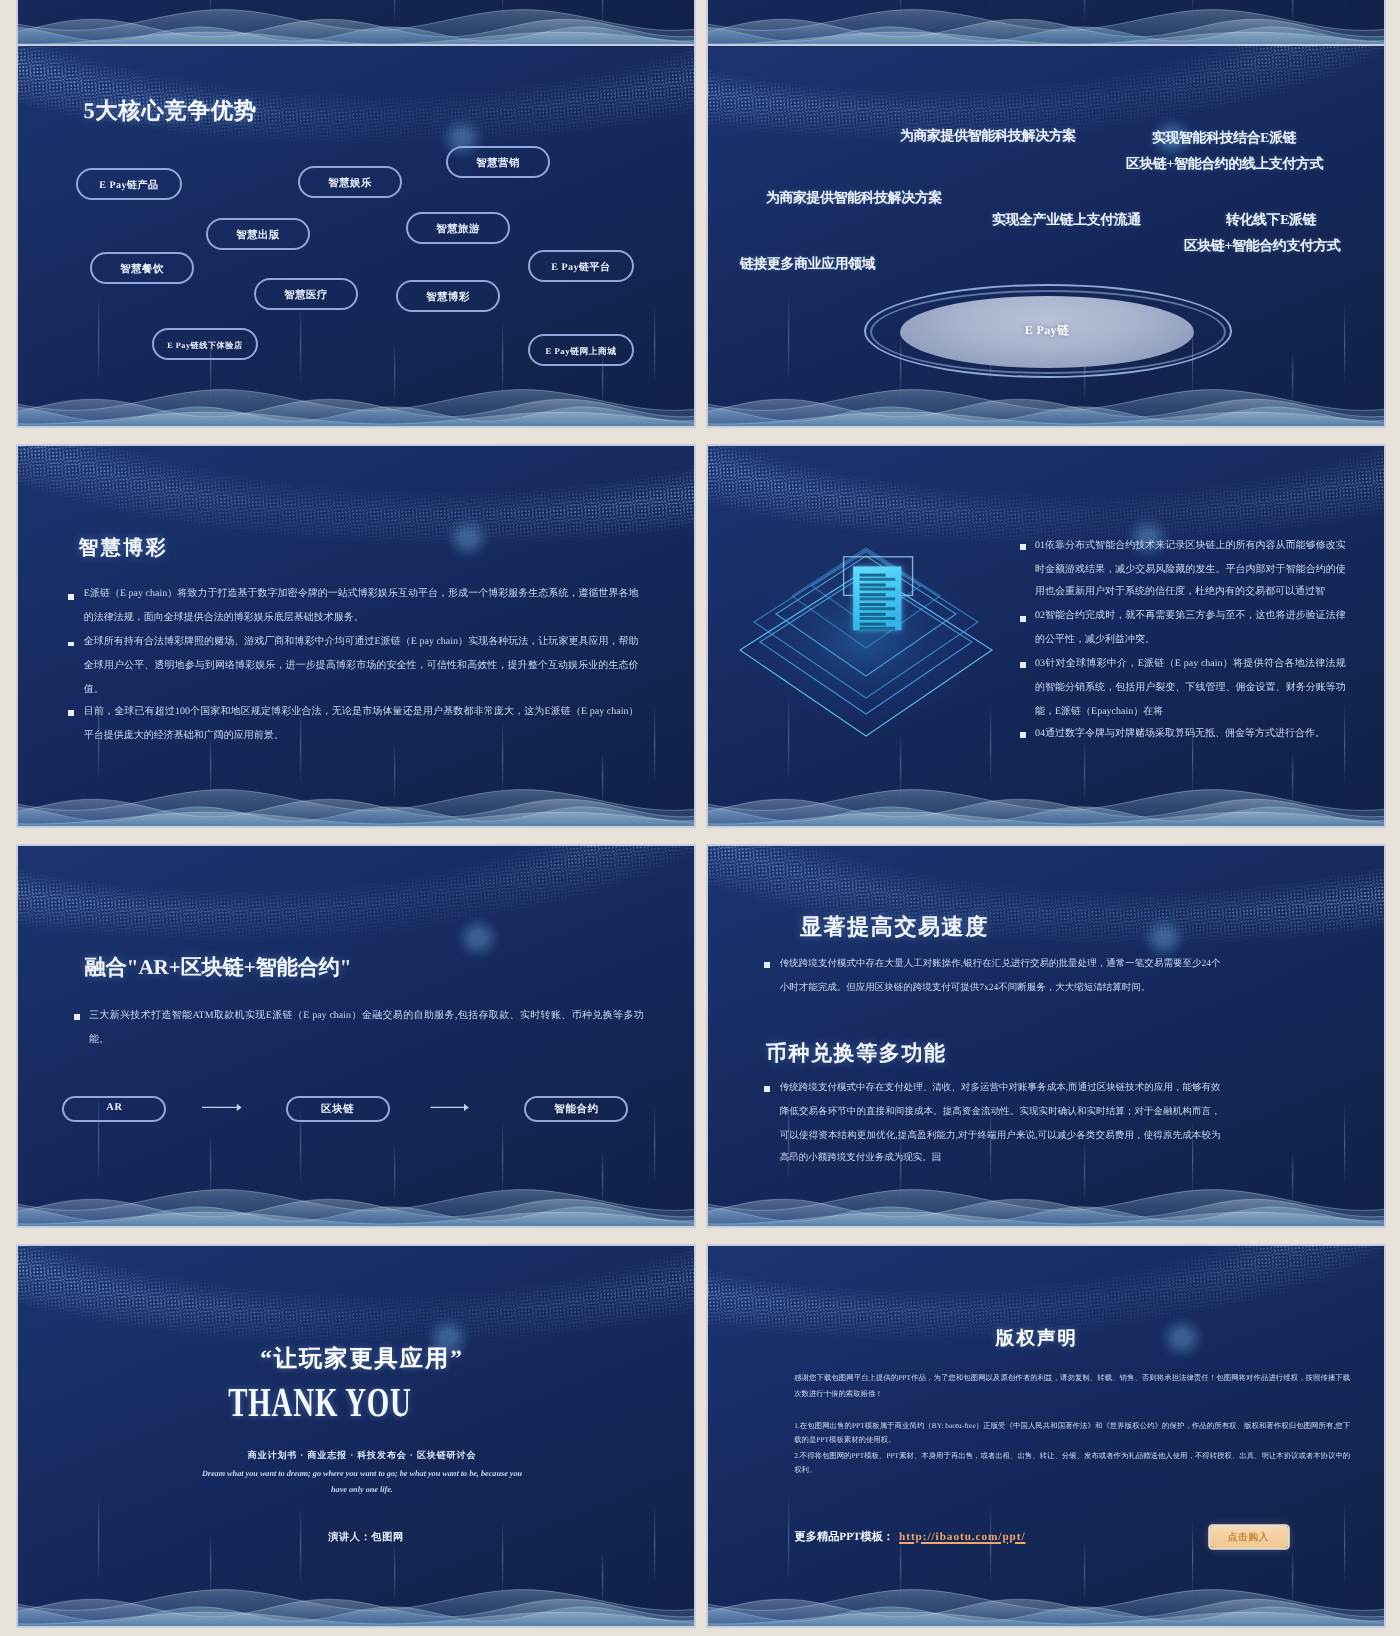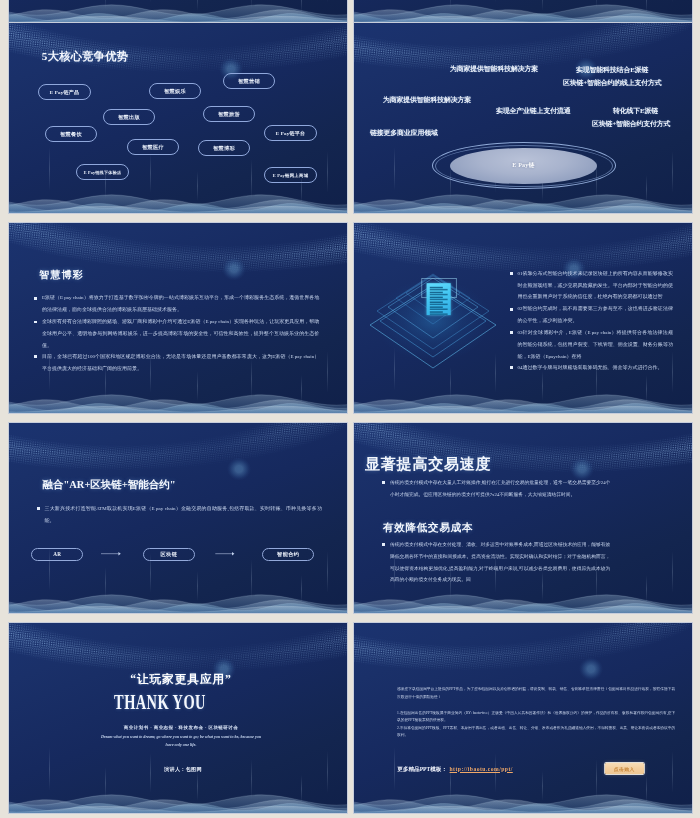--- a/index.html
+++ b/index.html
@@ -560,26 +560,26 @@
     <rect x="242" y="136" width="0.6" height="40" fill="url(#streak)"></rect>
     <rect x="292" y="152" width="0.6" height="28" fill="url(#streak)"></rect>
     <rect x="318" y="128" width="0.6" height="42" fill="url(#streak)"></rect>
    </g>
    <path d="M-10,177 C2.5,179.7 15,182.2 27.5,182.2 C40,182.2 52.5,179.7 65,177 C77.5,174.3 90,171.8 102.5,171.8 C115,171.8 127.5,174.3 140,177 C152.5,179.7 165,182.2 177.5,182.2 C190,182.2 202.5,179.7 215,177 C227.5,174.3 240,171.8 252.5,171.8 C265,171.8 277.5,174.3 290,177 C302.5,179.7 315,182.2 327.5,182.2 C340,182.2 352.5,179.7 365,177 L365,196 L-10,196 Z" fill="url(#wfA)" stroke="#cfe8f8" stroke-opacity=".38" stroke-width=".45"></path>
    <path d="M-10,184.6 C-0.2,183.2 9.7,180.3 19.5,178.4 C29.3,176.5 39.2,176.1 49,177.4 C58.8,178.8 68.7,181.7 78.5,183.6 C88.3,185.5 98.2,185.9 108,184.6 C117.8,183.2 127.7,180.3 137.5,178.4 C147.3,176.5 157.2,176.1 167,177.4 C176.8,178.8 186.7,181.7 196.5,183.6 C206.3,185.5 216.2,185.9 226,184.6 C235.8,183.2 245.7,180.3 255.5,178.4 C265.3,176.5 275.2,176.1 285,177.4 C294.8,178.8 304.7,181.7 314.5,183.6 C324.3,185.5 334.2,185.9 344,184.6 L365,196 L-10,196 Z" fill="url(#wfB)" stroke="#d8edfa" stroke-opacity=".33" stroke-width=".45"></path>
    <path d="M-10,180.6 C-2,180 6,181.1 14,182.9 C22,184.7 30,186.8 38,187.4 C46,188 54,186.9 62,185.1 C70,183.3 78,181.2 86,180.6 C94,180 102,181.1 110,182.9 C118,184.7 126,186.8 134,187.4 C142,188 150,186.9 158,185.1 C166,183.3 174,181.2 182,180.6 C190,180 198,181.1 206,182.9 C214,184.7 222,186.8 230,187.4 C238,188 246,186.9 254,185.1 C262,183.3 270,181.2 278,180.6 C286,180 294,181.1 302,182.9 C310,184.7 318,186.8 326,187.4 C334,188 342,186.9 350,185.1 L365,196 L-10,196 Z" fill="url(#wfC)" stroke="#bfe0f5" stroke-opacity=".33" stroke-width=".45"></path>
    <path d="M-10,188.4 C4.7,189.4 19.3,189 34,187.8 C48.7,186.5 63.3,184.5 78,183.6 C92.7,182.6 107.3,183 122,184.2 C136.7,185.5 151.3,187.5 166,188.4 C180.7,189.4 195.3,189 210,187.8 C224.7,186.5 239.3,184.5 254,183.6 C268.7,182.6 283.3,183 298,184.2 C312.7,185.5 327.3,187.5 342,188.4 L365,196 L-10,196 Z" fill="url(#wfD)" stroke="#e3f2fb" stroke-opacity=".32" stroke-width=".4"></path>
   </svg>
  </div>
-        <div class="hd" style="left: 11px; top: 36.1px; font-size: 15px; letter-spacing: 0.8px; line-height: 11.6px; font-family: Liberation Serif, serif;">显著提高交易速度</div>
+        <div class="hd" style="left: 46px; top: 36.1px; font-size: 11px; letter-spacing: 0.8px; line-height: 11.6px; font-family: Liberation Serif, serif;">显著提高交易速度</div>
         <div class="bl-row" style="left: 28.3px; top: 53.8px; width: 228px;">
           <div class="bl-sq"></div>
           <div class="bl-tx" style="font-size: 4.76px;">传统跨境支付模式中存在大量人工对账操作,银行在汇兑进行交易的批量处理，通常一笔交易需要至少24个小时才能完成。但应用区块链的跨境支付可提供7x24不间断服务，大大缩短清结算时间。</div>
         </div>
-        <div class="hd" style="left: 28.9px; top: 99.3px; font-size: 10.5px; letter-spacing: 0.8px; line-height: 11.6px;">有效降低交易成本</div>
+        <div class="hd" style="left: 28.9px; top: 99.3px; font-size: 10.5px; letter-spacing: 0.8px; line-height: 11.6px;">币种兑换等多功能</div>
         <div class="bl-row" style="left: 28.3px; top: 115.9px; width: 228px;">
           <div class="bl-sq"></div>
           <div class="bl-tx" style="font-size: 4.76px;">传统跨境支付模式中存在支付处理、清收、对多运营中对账事务成本,而通过区块链技术的应用，能够有效降低交易各环节中的直接和间接成本。提高资金流动性。实现实时确认和实时结算；对于金融机构而言，可以使得资本结构更加优化,提高盈利能力,对于终端用户来说,可以减少各类交易费用，使得原先成本较为高昂的小额跨境支付业务成为现实。回</div>
         </div>
         <div style="position: absolute; left: 25.6px; top: 88.8px; width: 264px; height: 0.7px; background: linear-gradient(90deg, rgba(150, 180, 230, 0.05), rgba(175, 200, 240, 0.5) 18%, rgba(175, 200, 240, 0.5) 82%, rgba(150, 180, 230, 0.05));"></div>
       </div>
       <div class="slide" style="left: 9px; top: 623px;">
         <div class="layer">
   <div class="layer" style="background:linear-gradient(158deg,#1b3370 0%,#1a3069 18%,#16295e 48%,#13254f 76%,#102049 100%);"></div>
   <div class="mwrap vA" style="opacity:.55">
@@ -631,20 +631,21 @@
     <rect x="242" y="136" width="0.6" height="40" fill="url(#streak)"></rect>
     <rect x="292" y="152" width="0.6" height="28" fill="url(#streak)"></rect>
     <rect x="318" y="128" width="0.6" height="42" fill="url(#streak)"></rect>
    </g>
    <path d="M-10,177 C2.5,179.7 15,182.2 27.5,182.2 C40,182.2 52.5,179.7 65,177 C77.5,174.3 90,171.8 102.5,171.8 C115,171.8 127.5,174.3 140,177 C152.5,179.7 165,182.2 177.5,182.2 C190,182.2 202.5,179.7 215,177 C227.5,174.3 240,171.8 252.5,171.8 C265,171.8 277.5,174.3 290,177 C302.5,179.7 315,182.2 327.5,182.2 C340,182.2 352.5,179.7 365,177 L365,196 L-10,196 Z" fill="url(#wfA)" stroke="#cfe8f8" stroke-opacity=".38" stroke-width=".45"></path>
    <path d="M-10,184.6 C-0.2,183.2 9.7,180.3 19.5,178.4 C29.3,176.5 39.2,176.1 49,177.4 C58.8,178.8 68.7,181.7 78.5,183.6 C88.3,185.5 98.2,185.9 108,184.6 C117.8,183.2 127.7,180.3 137.5,178.4 C147.3,176.5 157.2,176.1 167,177.4 C176.8,178.8 186.7,181.7 196.5,183.6 C206.3,185.5 216.2,185.9 226,184.6 C235.8,183.2 245.7,180.3 255.5,178.4 C265.3,176.5 275.2,176.1 285,177.4 C294.8,178.8 304.7,181.7 314.5,183.6 C324.3,185.5 334.2,185.9 344,184.6 L365,196 L-10,196 Z" fill="url(#wfB)" stroke="#d8edfa" stroke-opacity=".33" stroke-width=".45"></path>
    <path d="M-10,180.6 C-2,180 6,181.1 14,182.9 C22,184.7 30,186.8 38,187.4 C46,188 54,186.9 62,185.1 C70,183.3 78,181.2 86,180.6 C94,180 102,181.1 110,182.9 C118,184.7 126,186.8 134,187.4 C142,188 150,186.9 158,185.1 C166,183.3 174,181.2 182,180.6 C190,180 198,181.1 206,182.9 C214,184.7 222,186.8 230,187.4 C238,188 246,186.9 254,185.1 C262,183.3 270,181.2 278,180.6 C286,180 294,181.1 302,182.9 C310,184.7 318,186.8 326,187.4 C334,188 342,186.9 350,185.1 L365,196 L-10,196 Z" fill="url(#wfC)" stroke="#bfe0f5" stroke-opacity=".33" stroke-width=".45"></path>
    <path d="M-10,188.4 C4.7,189.4 19.3,189 34,187.8 C48.7,186.5 63.3,184.5 78,183.6 C92.7,182.6 107.3,183 122,184.2 C136.7,185.5 151.3,187.5 166,188.4 C180.7,189.4 195.3,189 210,187.8 C224.7,186.5 239.3,184.5 254,183.6 C268.7,182.6 283.3,183 298,184.2 C312.7,185.5 327.3,187.5 342,188.4 L365,196 L-10,196 Z" fill="url(#wfD)" stroke="#e3f2fb" stroke-opacity=".32" stroke-width=".4"></path>
   </svg>
  </div>
+        <div class="cp-t" style="top: 41px;">版权声明</div>
         <div class="cp-p" style="left: 43.1px; top: 63.2px; width: 278px;">感谢您下载包图网平台上提供的PPT作品，为了您和包图网以及原创作者的利益，请勿复制、转载、销售、否则将承担法律责任！包图网将对作品进行维权，按照传播下载次数进行十倍的索取赔偿！</div>
         <div class="cp-p" style="left: 43.1px; top: 86.6px; width: 278px;">1.在包图网出售的PPT模板属于商业简约（BY: baotu-free）正版受《中国人民共和国著作法》和《世界版权公约》的保护，作品的所有权、版权和著作权归包图网所有,您下载的是PPT模板素材的使用权。</div>
         <div class="cp-p" style="left: 43.1px; top: 101.5px; width: 278px;">2.不得将包图网的PPT模板、PPT素材、本身用于再出售，或者出租、出售、转让、分银、发布或者作为礼品赠送他人使用，不得转授权、出真、明让本协议或者本协议中的权利。</div>
         <div class="cp-more" style="left: 43.3px; top: 142.5px;"><span>更多精品PPT模板：</span><span class="cp-link">http://ibaotu.com/ppt/</span></div>
         <div class="cp-btn" style="left: 251px; top: 140.4px;">点击购入</div>
       </div>
     </div>
 </div>
 
 </body></html>

